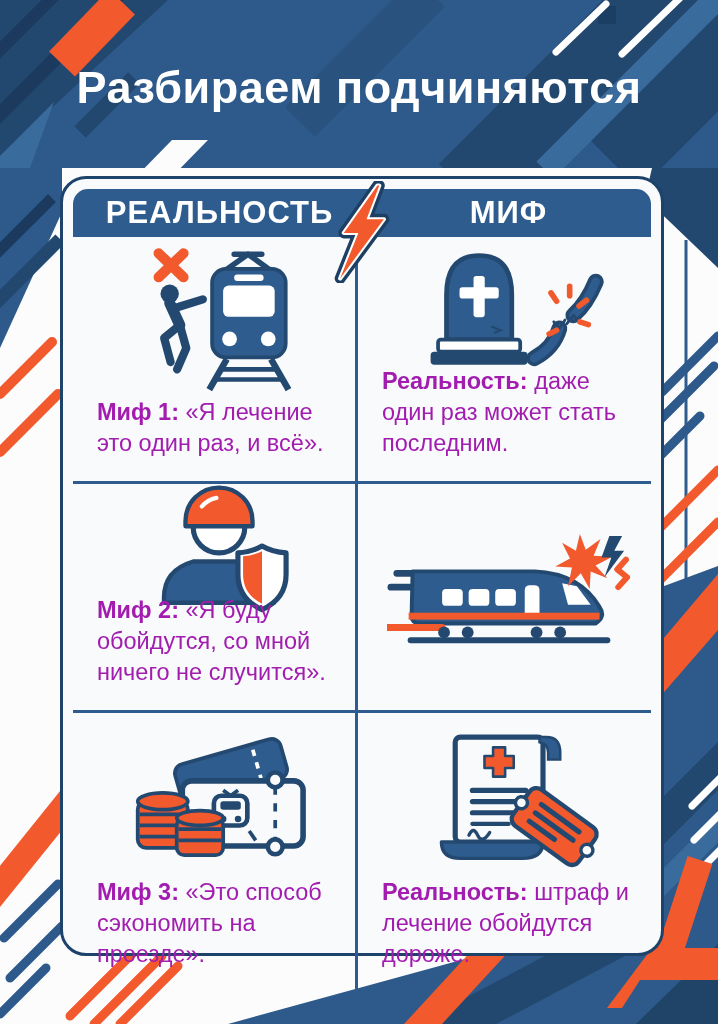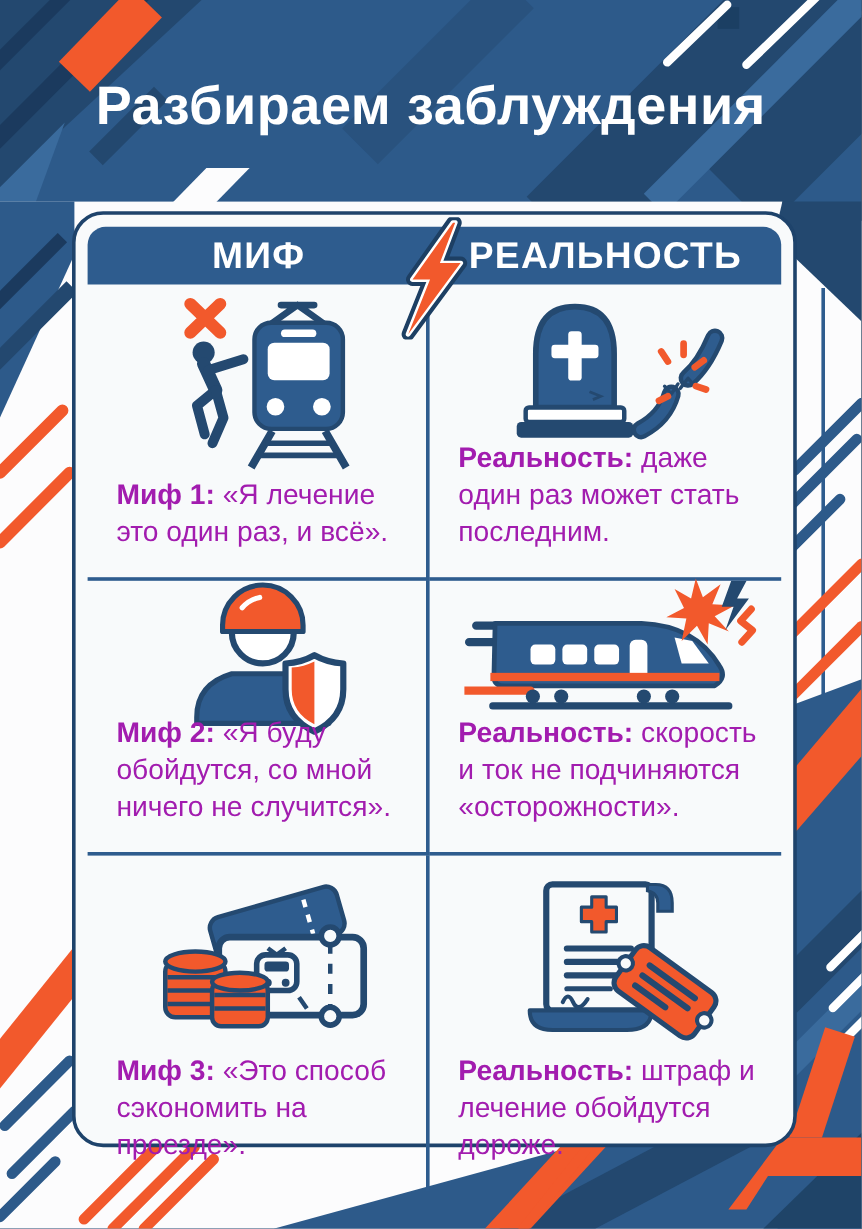--- a/index.html
+++ b/index.html
@@ -106,27 +106,27 @@
     <line x1="-15" y1="905" x2="72" y2="797" stroke="#f2592c" stroke-width="26"></line>
     <line x1="4" y1="938" x2="58" y2="884" stroke="#2d5a8a" stroke-width="9" stroke-linecap="round"></line>
     <line x1="10" y1="978" x2="62" y2="926" stroke="#2d5a8a" stroke-width="9" stroke-linecap="round"></line>
     <line x1="0" y1="1014" x2="46" y2="968" stroke="#2d5a8a" stroke-width="9" stroke-linecap="round"></line>
     <line x1="70" y1="1016" x2="146" y2="940" stroke="#f2592c" stroke-width="9" stroke-linecap="round"></line>
     <line x1="94" y1="1024" x2="162" y2="956" stroke="#f2592c" stroke-width="9" stroke-linecap="round"></line>
     <line x1="120" y1="1024" x2="178" y2="966" stroke="#f2592c" stroke-width="9" stroke-linecap="round"></line>
     <line x1="436" y1="1024" x2="490" y2="956" stroke="#f2592c" stroke-width="8" stroke-linecap="round"></line>
   </svg>
 
-  <h1 class="title">Разбираем заблуждения</h1>
+  <h1 class="title">Разбираем подчиняются</h1>
 
   <div class="card">
 
     <div class="thead">
+      <div class="th right">РЕАЛЬНОСТЬ</div>
       <div class="th left">МИФ</div>
-      <div class="th right">РЕАЛЬНОСТЬ</div>
       <svg class="bolt" viewBox="0 0 80 112" aria-hidden="true">
         <polygon points="57,5 20,57 36,57 16,107 64,42 45,42 59,5" fill="#f2592c" stroke="#1d3f63" stroke-width="12" stroke-linejoin="round" paint-order="stroke"></polygon>
         <polygon points="57,5 20,57 36,57 16,107 64,42 45,42 59,5" fill="#f2592c" stroke="#ffffff" stroke-width="4.5" stroke-linejoin="round" paint-order="stroke"></polygon>
       </svg>
     </div>
 
     <div class="tbody">
 
       <div class="cell col-l row-t">
         <div class="icon-wrap">
@@ -216,21 +216,20 @@
               <circle cx="58" cy="104" r="6"></circle>
                 <circle cx="82" cy="104" r="6"></circle>
               <circle cx="152" cy="104" r="6"></circle>
                 <circle cx="176" cy="104" r="6"></circle>
             </g>
             <polygon points="196,4 202,20 217,9 210,26 229,27 212,36 224,49 207,42 206,60 197,44 184,57 188,38 171,37 186,29 178,13 192,21" fill="#f2592c"></polygon>
             <polygon points="226,6 239,6 231,21 241,21 221,48 228,28 218,28" fill="#244970"></polygon>
             <polyline points="243,30 234,40 244,48 235,58" fill="none" stroke="#f2592c" stroke-width="6" stroke-linecap="round" stroke-linejoin="round"></polyline>
           </svg>
         </div>
-        <p class="cell-text"><b>Реальность:</b> <span>скорость и ток не подчиняются «осторожности».</span></p>
       </div>
 
       <div class="cell col-l">
         <div class="icon-wrap">
           <svg width="200" height="144" viewBox="0 0 215 155" aria-hidden="true">
             <g transform="rotate(-16 120 50)">
               <rect x="62" y="26" width="118" height="44" rx="10" fill="#2e5c8e" stroke="#244970" stroke-width="4"></rect>
               <line x1="150" y1="32" x2="150" y2="64" stroke="#fff" stroke-width="4" stroke-dasharray="7 7"></line>
             </g>
             <rect x="68" y="58" width="130" height="70" rx="10" fill="#f8fafb" stroke="#244970" stroke-width="6"></rect>

